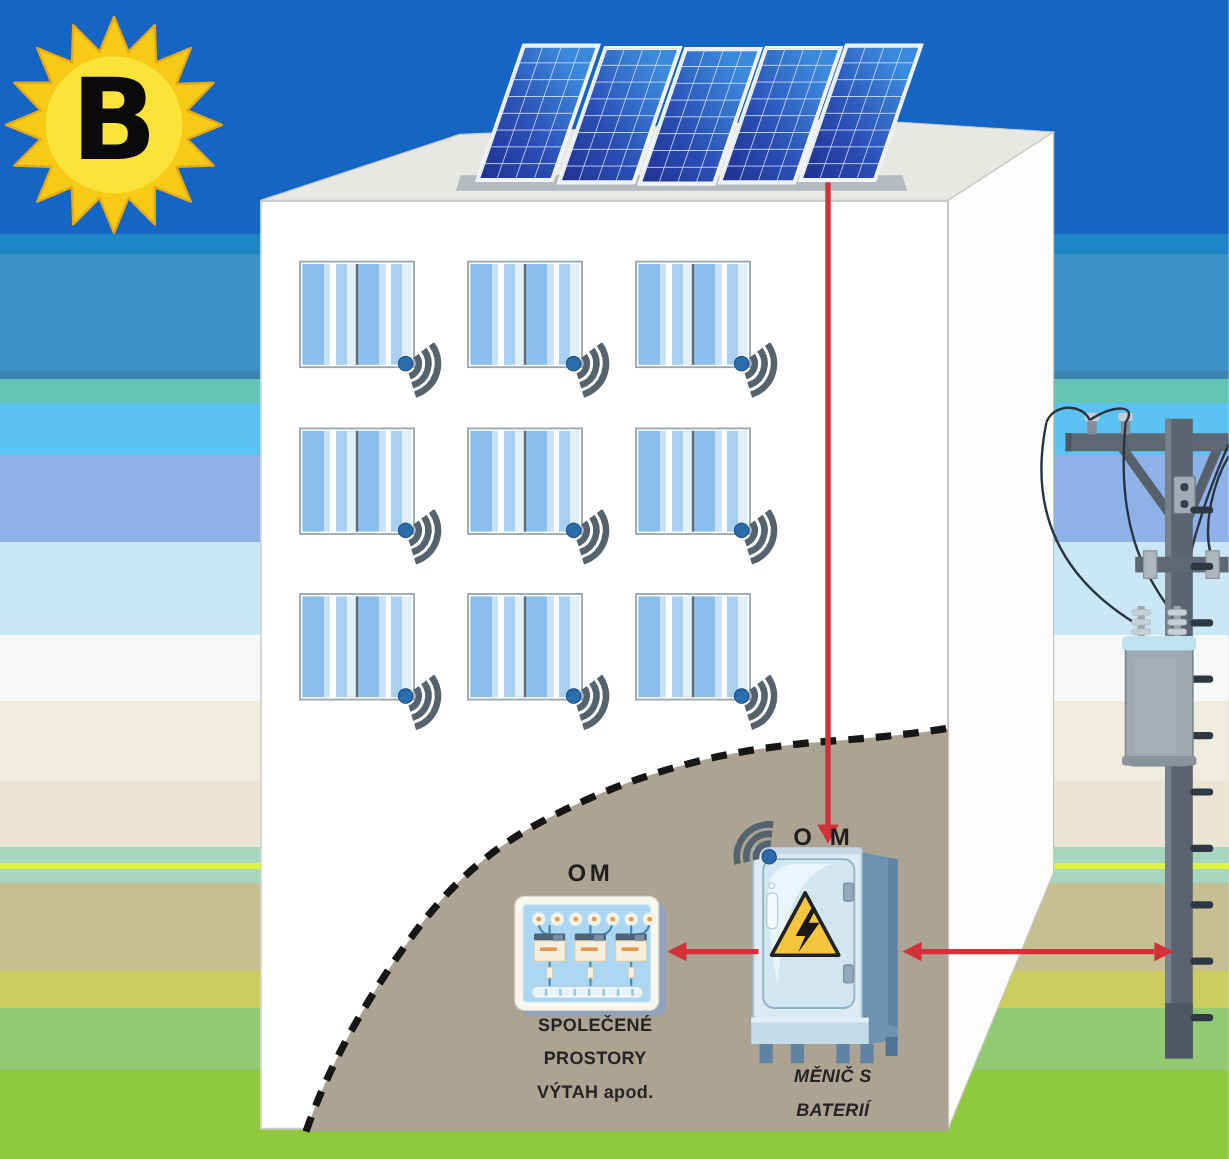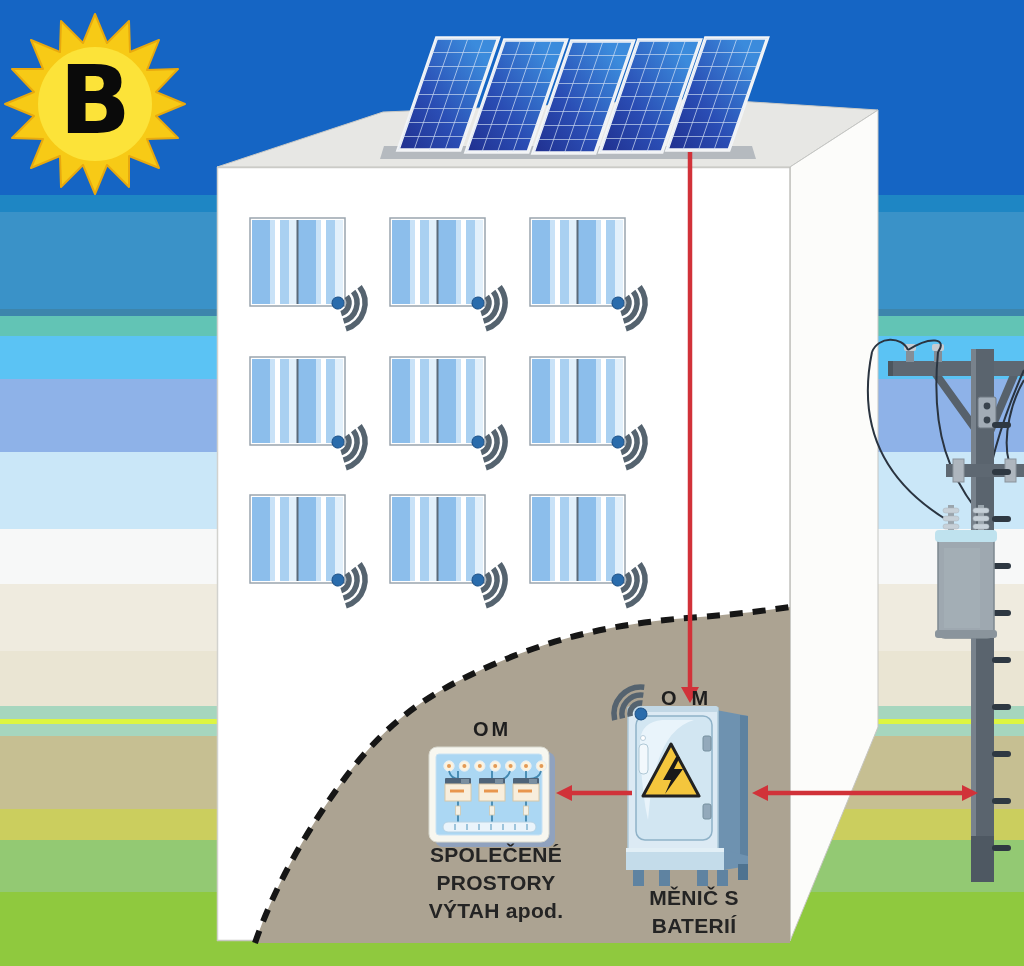--- a/index.html
+++ b/index.html
@@ -25,24 +25,24 @@
       #CBCE5E 809px,#CBCE5E 840px,
       #93C973 840px,#93C973 892px,
       #8FC93E 892px,#8FC93E 100%);}
   .art{position:absolute;left:0;top:0;width:1024px;height:966px;}
   .label{position:absolute;color:#222;font-weight:700;}
   .sun-b{left:95px;top:104px;transform:translate(-50%,-53%);
          font-family:"DejaVu Sans",sans-serif;font-size:94px;font-weight:600;color:#0a0a0a;}
   .om-meter{left:492px;top:729px;transform:translate(-50%,-50%);
             font-size:20px;letter-spacing:3px;color:#1e1e1e;}
   .om-inverter{left:661px;top:687px;font-size:20px;letter-spacing:15px;color:#1e1e1e;}
-  .caption{transform:translateX(-50%);text-align:center;font-size:21px;line-height:28px;
+  .caption{transform:translateX(-50%);text-align:center;font-size:15px;line-height:28px;
            letter-spacing:.3px;white-space:pre-line;color:#242424;}
   .cap-meter{left:496px;top:841px;}
-  .cap-inverter{left:694px;top:884px;}
+  .cap-inverter{left:694px;top:884px;font-style:italic;}
 </style>
 </head>
 <body>
 
 <div class="scene">
   <div class="bg"></div>
 
   <svg class="art" viewBox="0 0 1024 966">
     <defs>
       <linearGradient id="wg" x1="0" y1="0" x2="1" y2="0">

